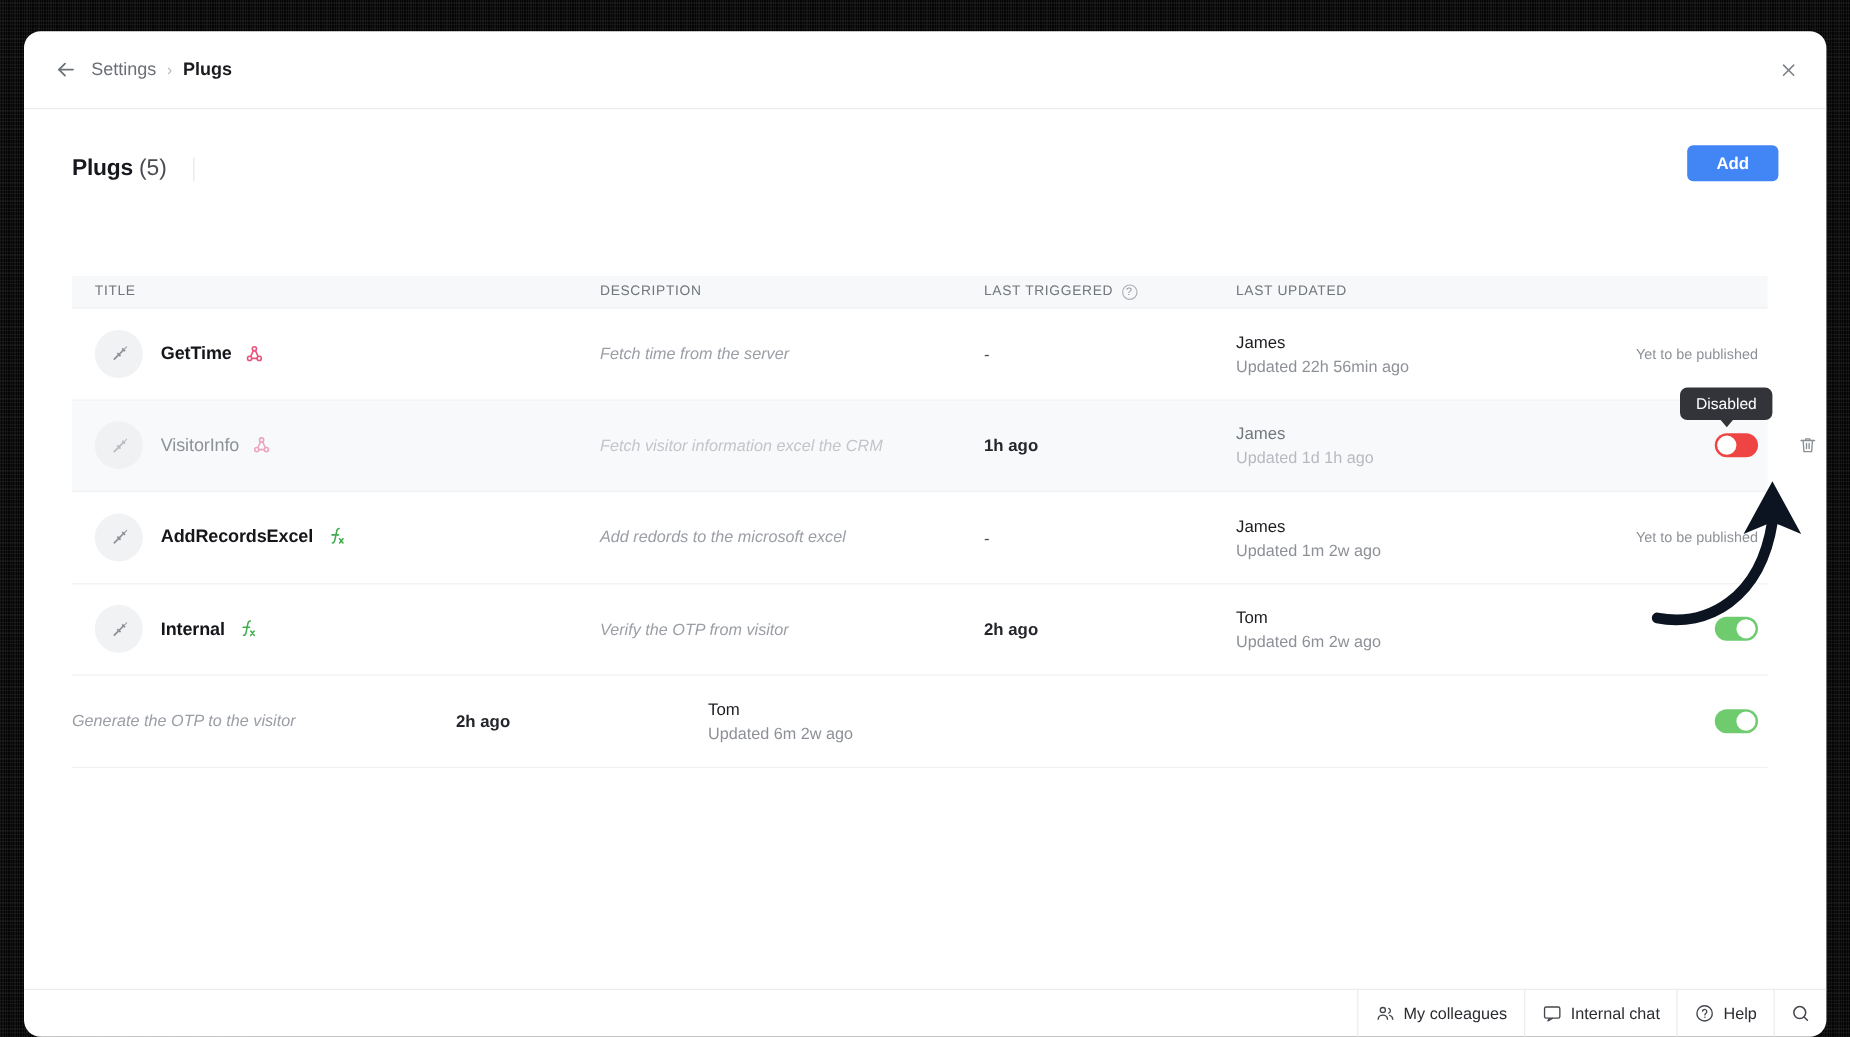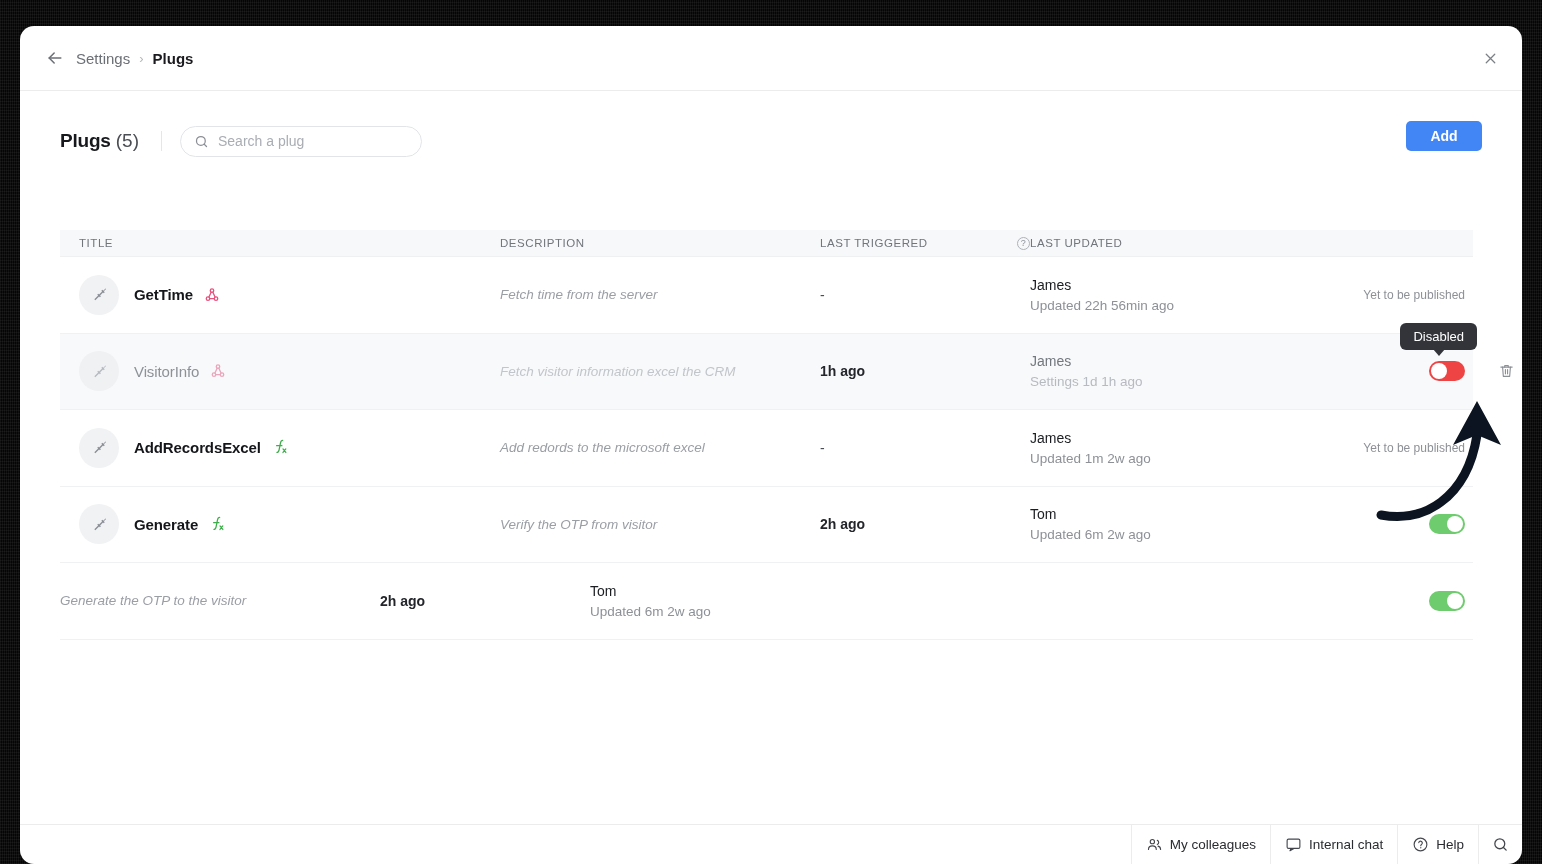--- a/index.html
+++ b/index.html
@@ -91,21 +91,21 @@
     height: 27px; background: #f7f8f9;
     display: flex; align-items: center;
     border-bottom: 1px solid #eef0f1;
   }
   .th {
     font-size: 11.5px; letter-spacing: .55px; color: #71757c; font-weight: 400;
     display: flex; align-items: center; gap: 7px;
   }
   .c-title { width: 440px; padding-left: 19px; }
   .c-desc  { width: 320px; }
-  .c-trig  { width: 210px; justify-content: space-between; }
+  .c-trig  { width: 210px; }
   .c-upd   { width: 260px; }
   .c-state { flex: 1; }
   .help-dot {
     width: 13px; height: 13px; border-radius: 50%;
     border: 1px solid #aeb2b8; color: #8d9197;
     font-size: 9px; display: inline-flex; align-items: center; justify-content: center;
     line-height: 1;
   }
 
   .row {
@@ -221,29 +221,20 @@
           </svg>
       </div>
     </div>
 
     <div class="content">
 
       <div class="headrow">
         <span class="plugs-title">Plugs</span>
         <span class="plugs-count">(5)</span>
         <span class="vdiv"></span>
-        <div class="searchbox">
-          <span class="sicon">
-            <svg width="15" height="15" viewBox="0 0 24 24" fill="none" stroke="currentColor" stroke-width="2" stroke-linecap="round">
-                <circle cx="11" cy="11" r="7"></circle>
-                <path d="M20 20l-3.8-3.8"></path>
-              </svg>
-          </span>
-          <input type="text" placeholder="Search a plug" style="">
-        </div>
         <button class="add-btn">Add</button>
       </div>
 
       <div class="table">
         <div class="thead">
           <div class="th c-title">TITLE</div>
           <div class="th c-desc">DESCRIPTION</div>
           <div class="th c-trig">
             <span>LAST TRIGGERED</span>
             <span class="help-dot">?</span>
@@ -298,21 +289,21 @@
                     <circle cx="18" cy="17.5" r="2.6"></circle>
                     <path d="M10.7 7.8L7.4 14.9M13.3 7.8l3.3 7.1M8.6 17.5h6.8"></path>
                   </svg>
               </span>
             </div>
           </div>
           <div class="cell desc-cell">Fetch visitor information excel the CRM</div>
           <div class="cell trig-cell">1h ago</div>
           <div class="cell upd-cell">
             <div class="upd-user">James</div>
-            <div class="upd-when">Settings 1d 1h ago</div>
+            <div class="upd-when">Updated 1d 1h ago</div>
           </div>
           <div class="cell state-cell">
             <div class="toggle off">
               <span class="knob"></span>
               <div class="tooltip">Disabled</div>
             </div>
           </div>
           <div class="trash">
             <svg width="17" height="17" viewBox="0 0 24 24" fill="none" stroke="currentColor" stroke-width="1.6" stroke-linecap="round" stroke-linejoin="round">
                 <path d="M4 6.5h16"></path>
@@ -353,21 +344,21 @@
         </div>
 
         <div class="row">
           <div class="cell title-cell">
             <div class="avatar">
               <svg width="17" height="17" viewBox="0 0 24 24" fill="currentColor">
                   <path d="M20.5 3.5l-3.2 3.2-1.3-1.3-1.4 1.4 1 1-4.2 4.2-1.2-1.2-1.4 1.4 1.2 1.2-5.3 5.3 1.4 1.4 5.3-5.3 1.2 1.2 1.4-1.4-1.2-1.2 4.2-4.2 1 1 1.4-1.4-1.3-1.3 3.2-3.2z"></path>
                 </svg>
             </div>
             <div class="name-wrap">
-              <span class="plug-name">Generate</span>
+              <span class="plug-name">Internal</span>
               <span class="badge">
                 <svg width="17" height="17" viewBox="0 0 24 24" fill="none" stroke="#3eae4a" stroke-width="1.8" stroke-linecap="round">
                     <path d="M7 19c1.8 0 2.6-1.3 3-3.6L12 5.6c.4-2.2 1.2-3.6 3-3.6"></path>
                     <path d="M6.5 9.5h7.5"></path>
                     <path d="M15.5 14l4 5M19.5 14l-4 5"></path>
                   </svg>
               </span>
             </div>
           </div>
           <div class="cell desc-cell">Verify the OTP from visitor</div>

